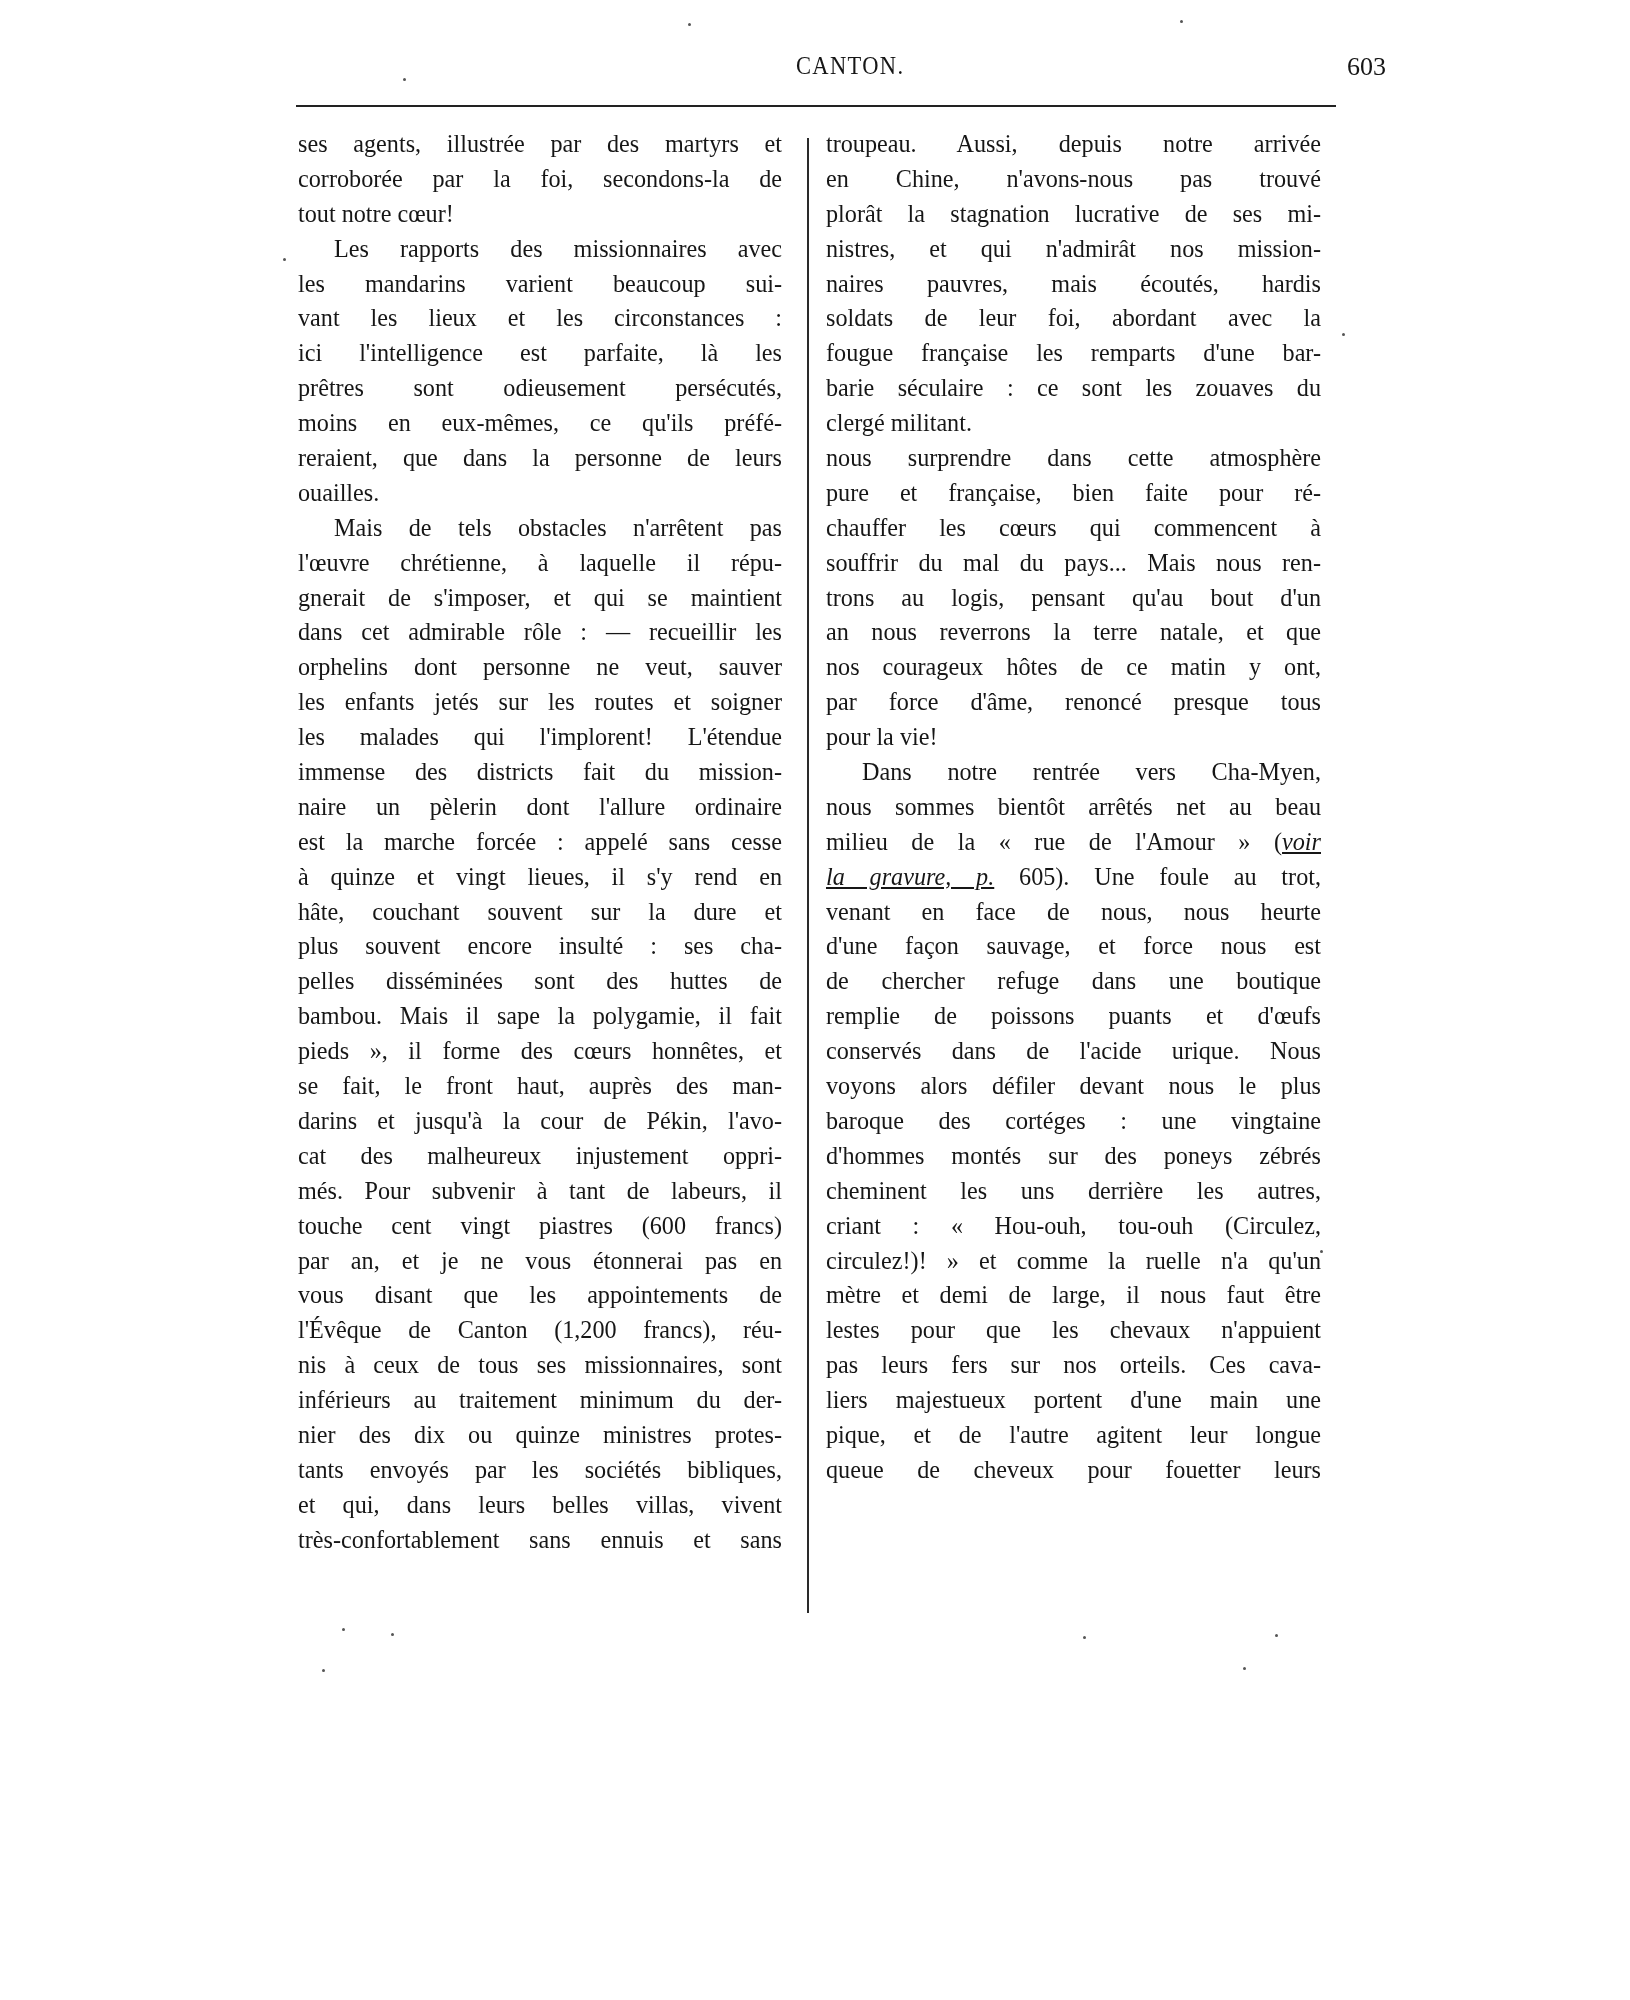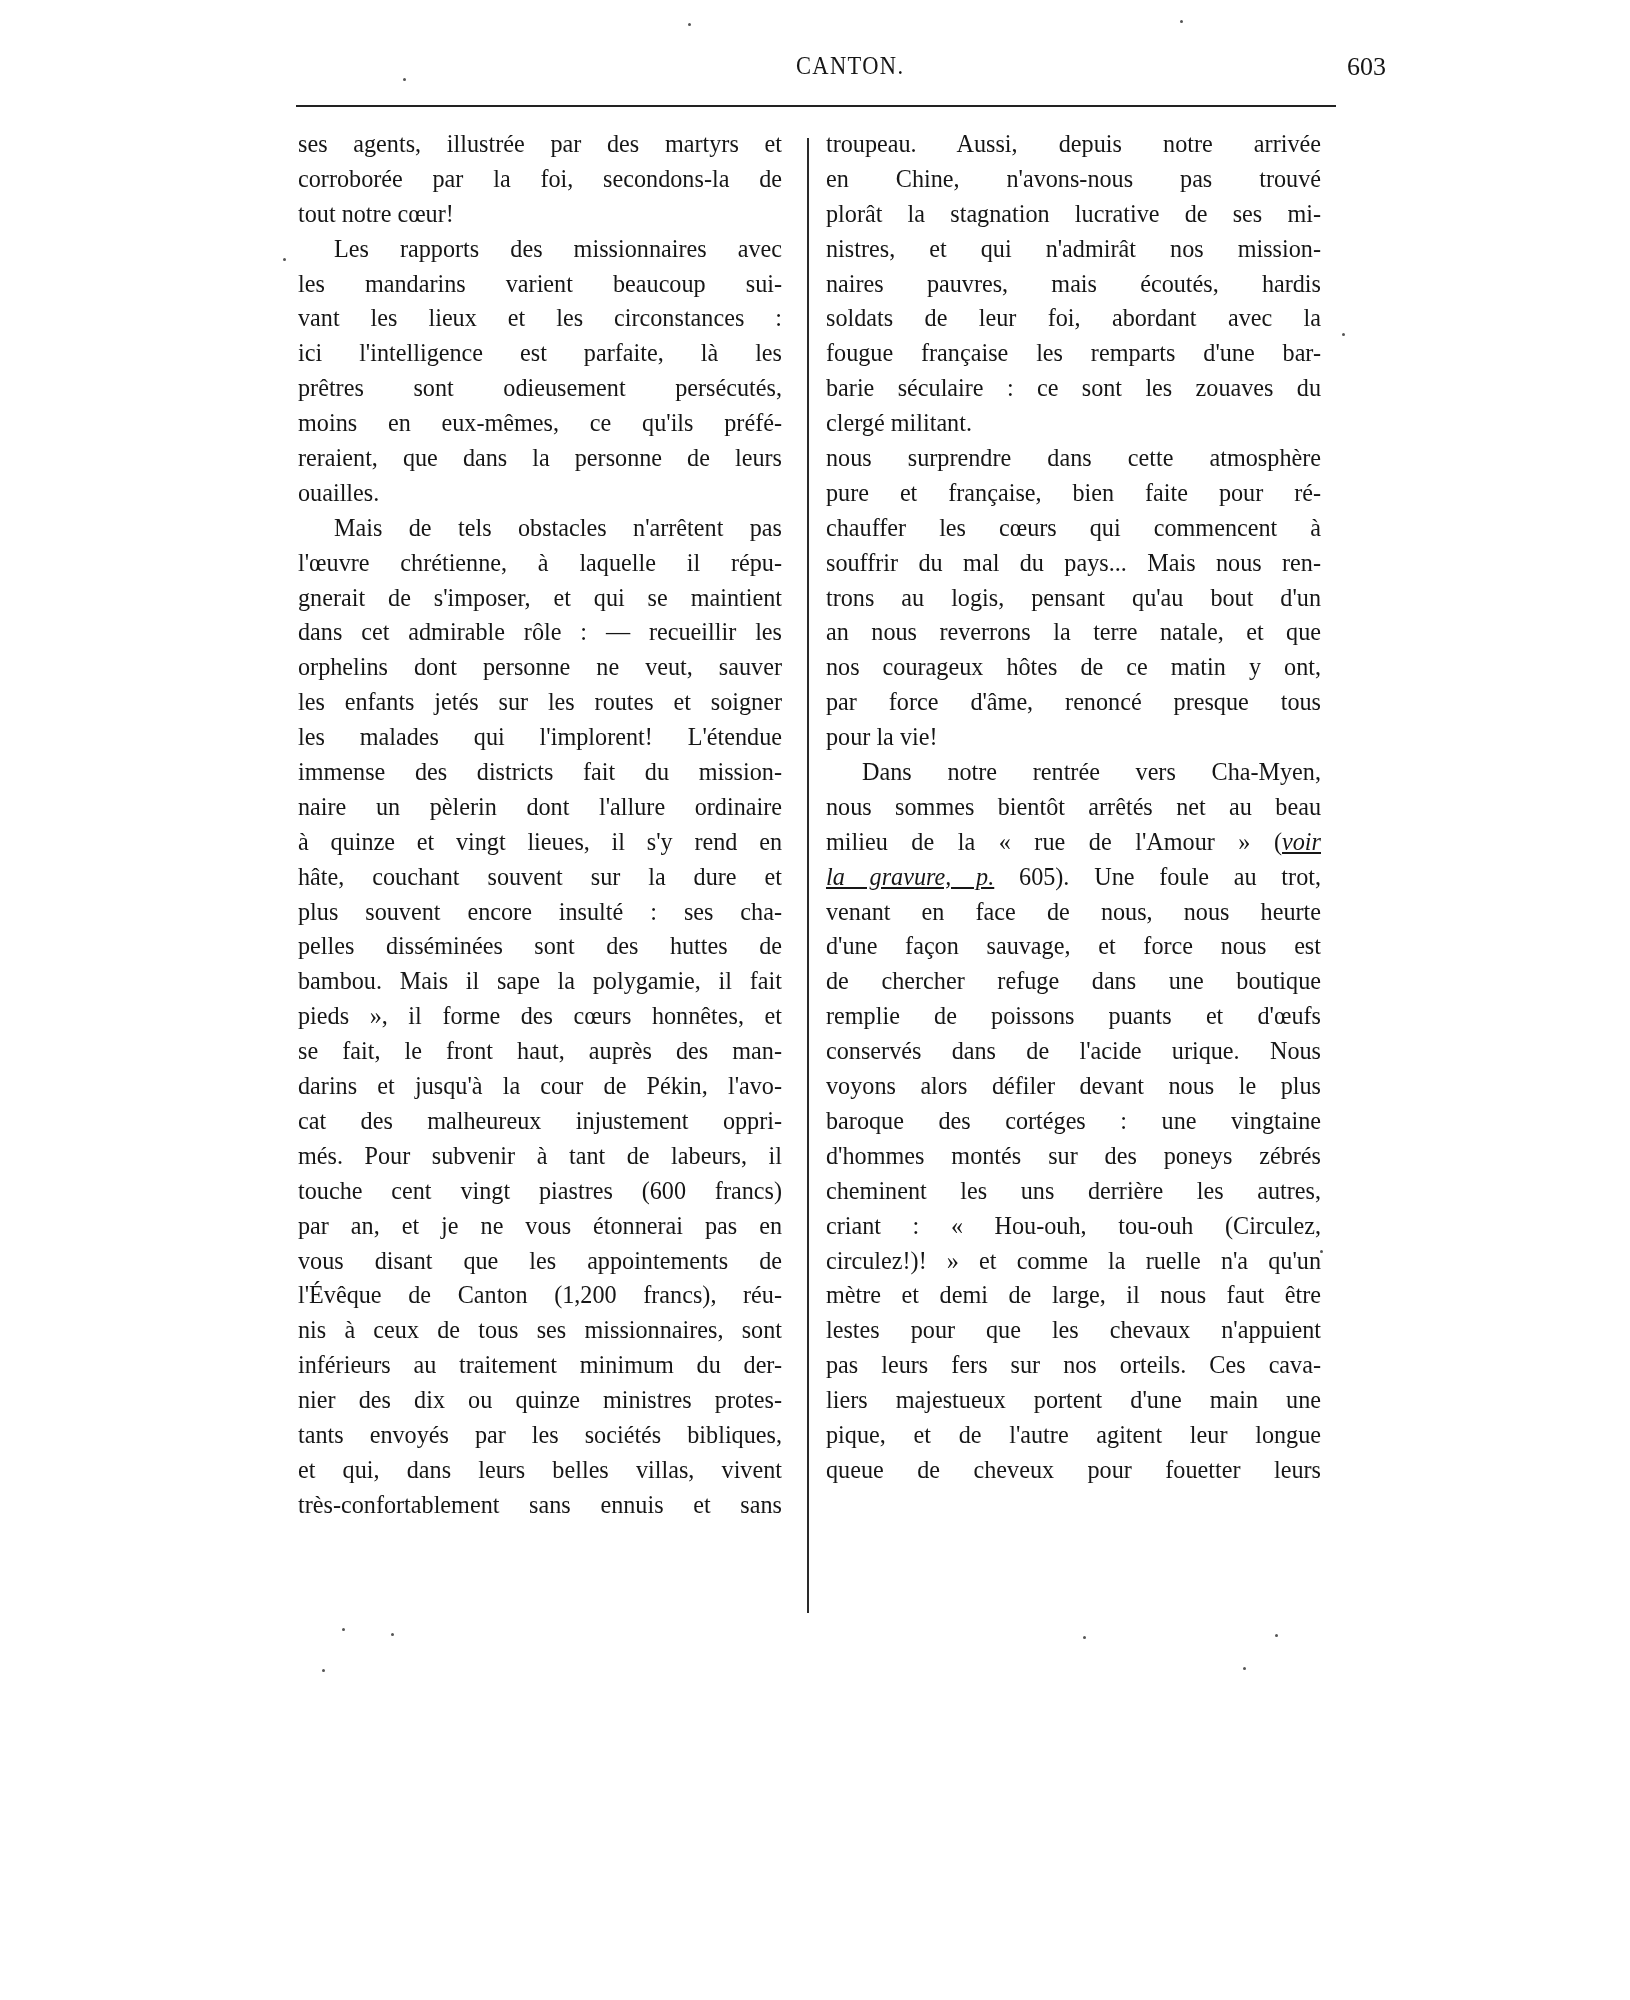--- a/index.html
+++ b/index.html
@@ -44,20 +44,21 @@
     <span class="line last">ouailles.</span>
     <span class="line indent">Mais de tels obstacles n'arrêtent pas</span>
     <span class="line">l'œuvre chrétienne, à laquelle il répu-</span>
     <span class="line">gnerait de s'imposer, et qui se maintient</span>
     <span class="line">dans cet admirable rôle : — recueillir les</span>
     <span class="line">orphelins dont personne ne veut, sauver</span>
     <span class="line">les enfants jetés sur les routes et soigner</span>
     <span class="line">les malades qui l'implorent! L'étendue</span>
     <span class="line">immense des districts fait du mission-</span>
     <span class="line">naire un pèlerin dont l'allure ordinaire</span>
+    <span class="line">est la marche forcée : appelé sans cesse</span>
     <span class="line">à quinze et vingt lieues, il s'y rend en</span>
     <span class="line">hâte, couchant souvent sur la dure et</span>
     <span class="line">plus souvent encore insulté : ses cha-</span>
     <span class="line">pelles disséminées sont des huttes de</span>
     <span class="line">bambou. Mais il sape la polygamie, il fait</span>
     <span class="line">pieds », il forme des cœurs honnêtes, et</span>
     <span class="line">se fait, le front haut, auprès des man-</span>
     <span class="line">darins et jusqu'à la cour de Pékin, l'avo-</span>
     <span class="line">cat des malheureux injustement oppri-</span>
     <span class="line">més. Pour subvenir à tant de labeurs, il</span>

